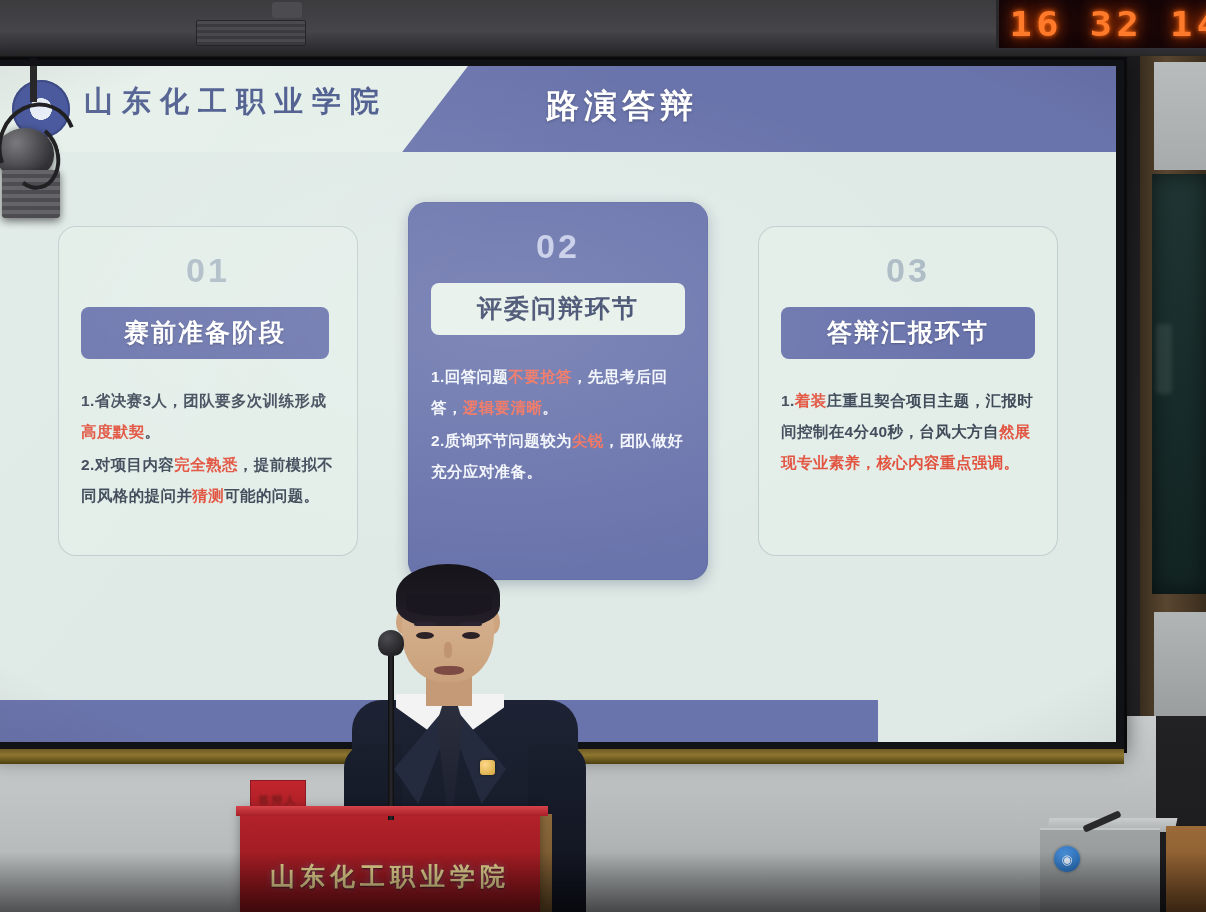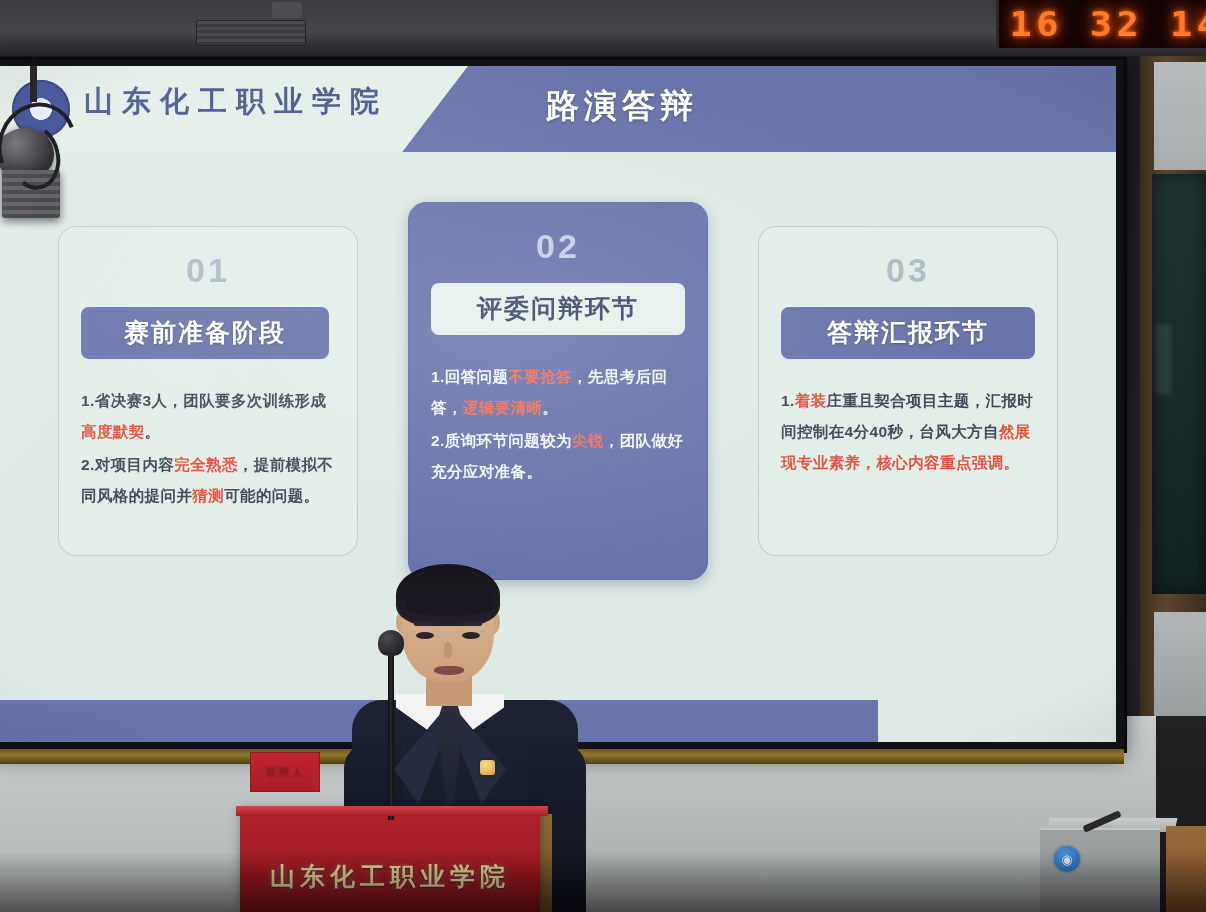--- a/index.html
+++ b/index.html
@@ -367,21 +367,21 @@
   .podium-text{
     position:absolute; left:0; right:0; top:48px; text-align:center;
     font-family:"DejaVu Serif","Liberation Serif",serif;
     font-size:25px; font-weight:700; letter-spacing:5px;
     color:#e3cf8c;
     text-shadow:0 1px 2px rgba(0,0,0,.55), 0 0 6px rgba(120,130,190,.5);
     filter:blur(.4px);
     white-space:nowrap;
   }
   .podium-sign{
-    position:absolute; left:250px; top:752px; width:70px; height:40px; z-index:26;
+    position:absolute; left:250px; top:780px; width:56px; height:40px; z-index:26;
     background:linear-gradient(180deg,#c2252d,#a81e25);
     border:1px solid #8d1a20;
   }
   .podium-sign span{
     position:absolute; inset:0; display:flex; align-items:center; justify-content:center;
     font-size:11px; letter-spacing:2px; color:#7a1c1c; font-weight:700;
     filter:blur(.8px);
   }
 
   

